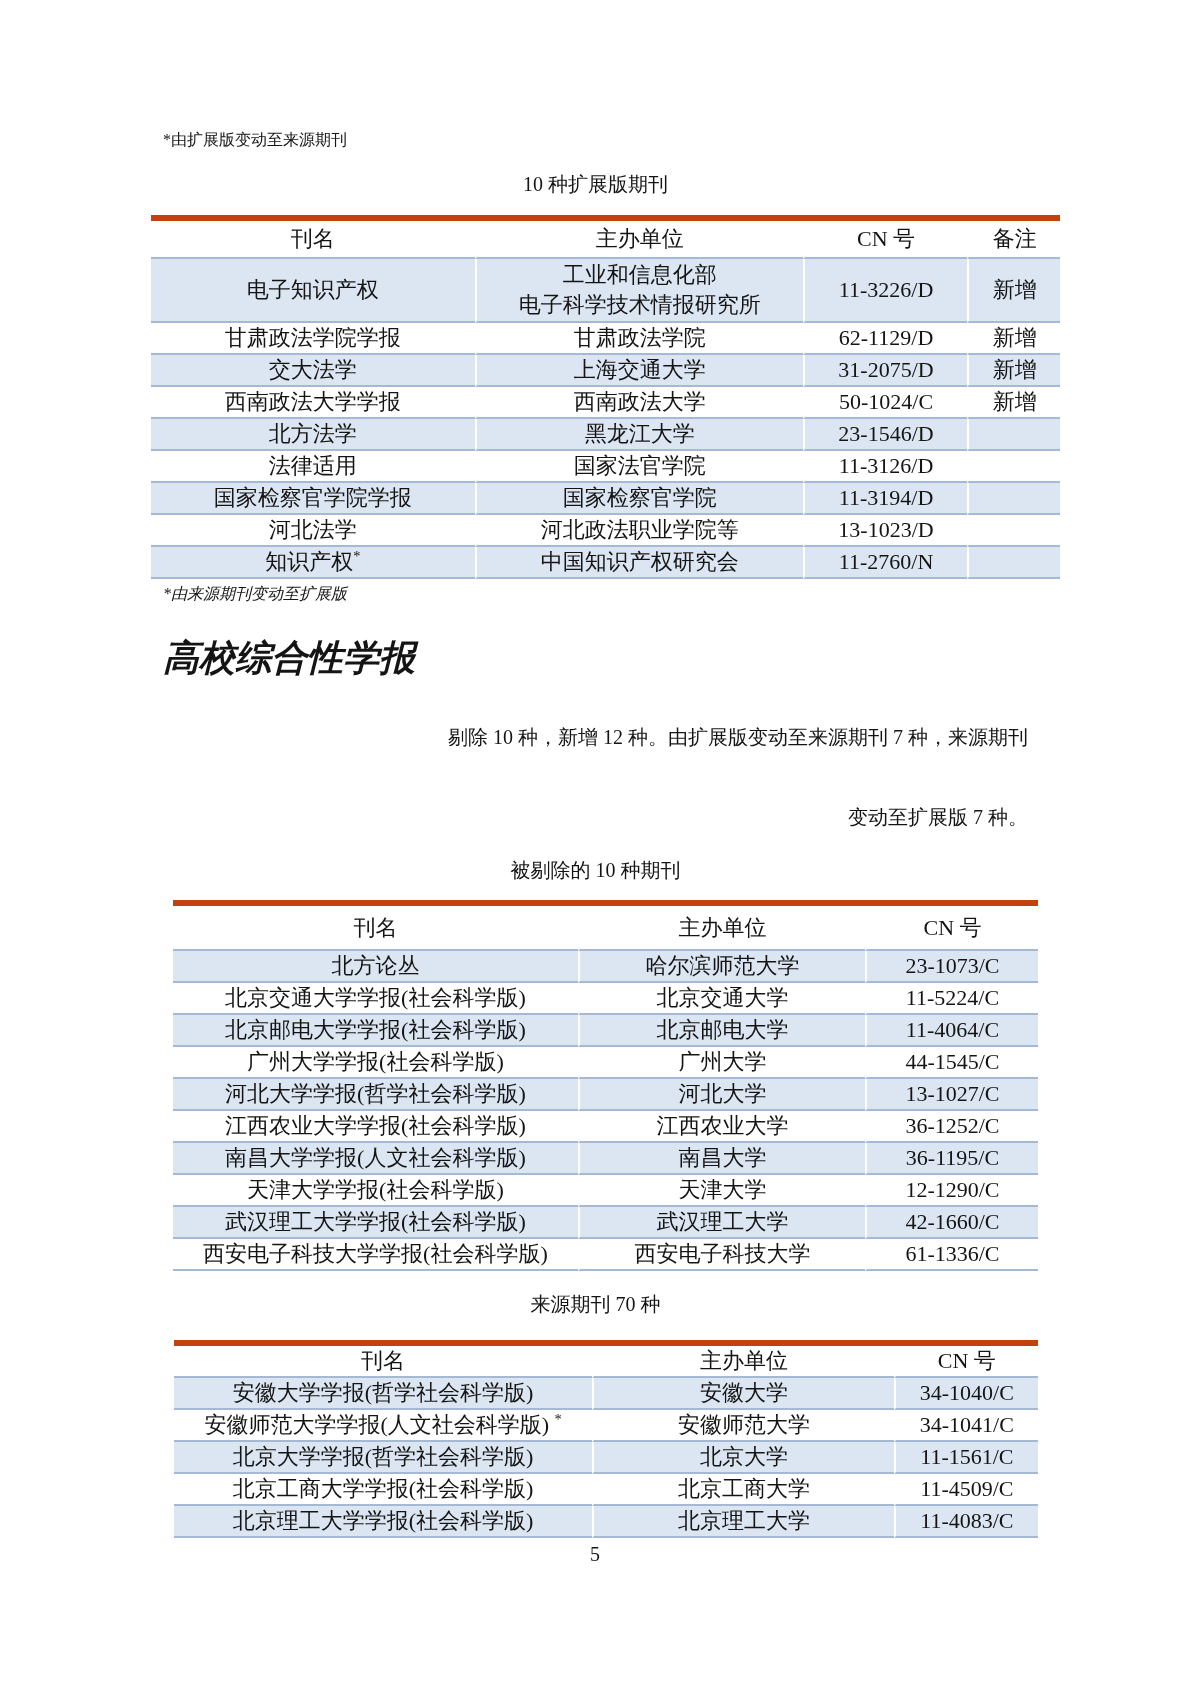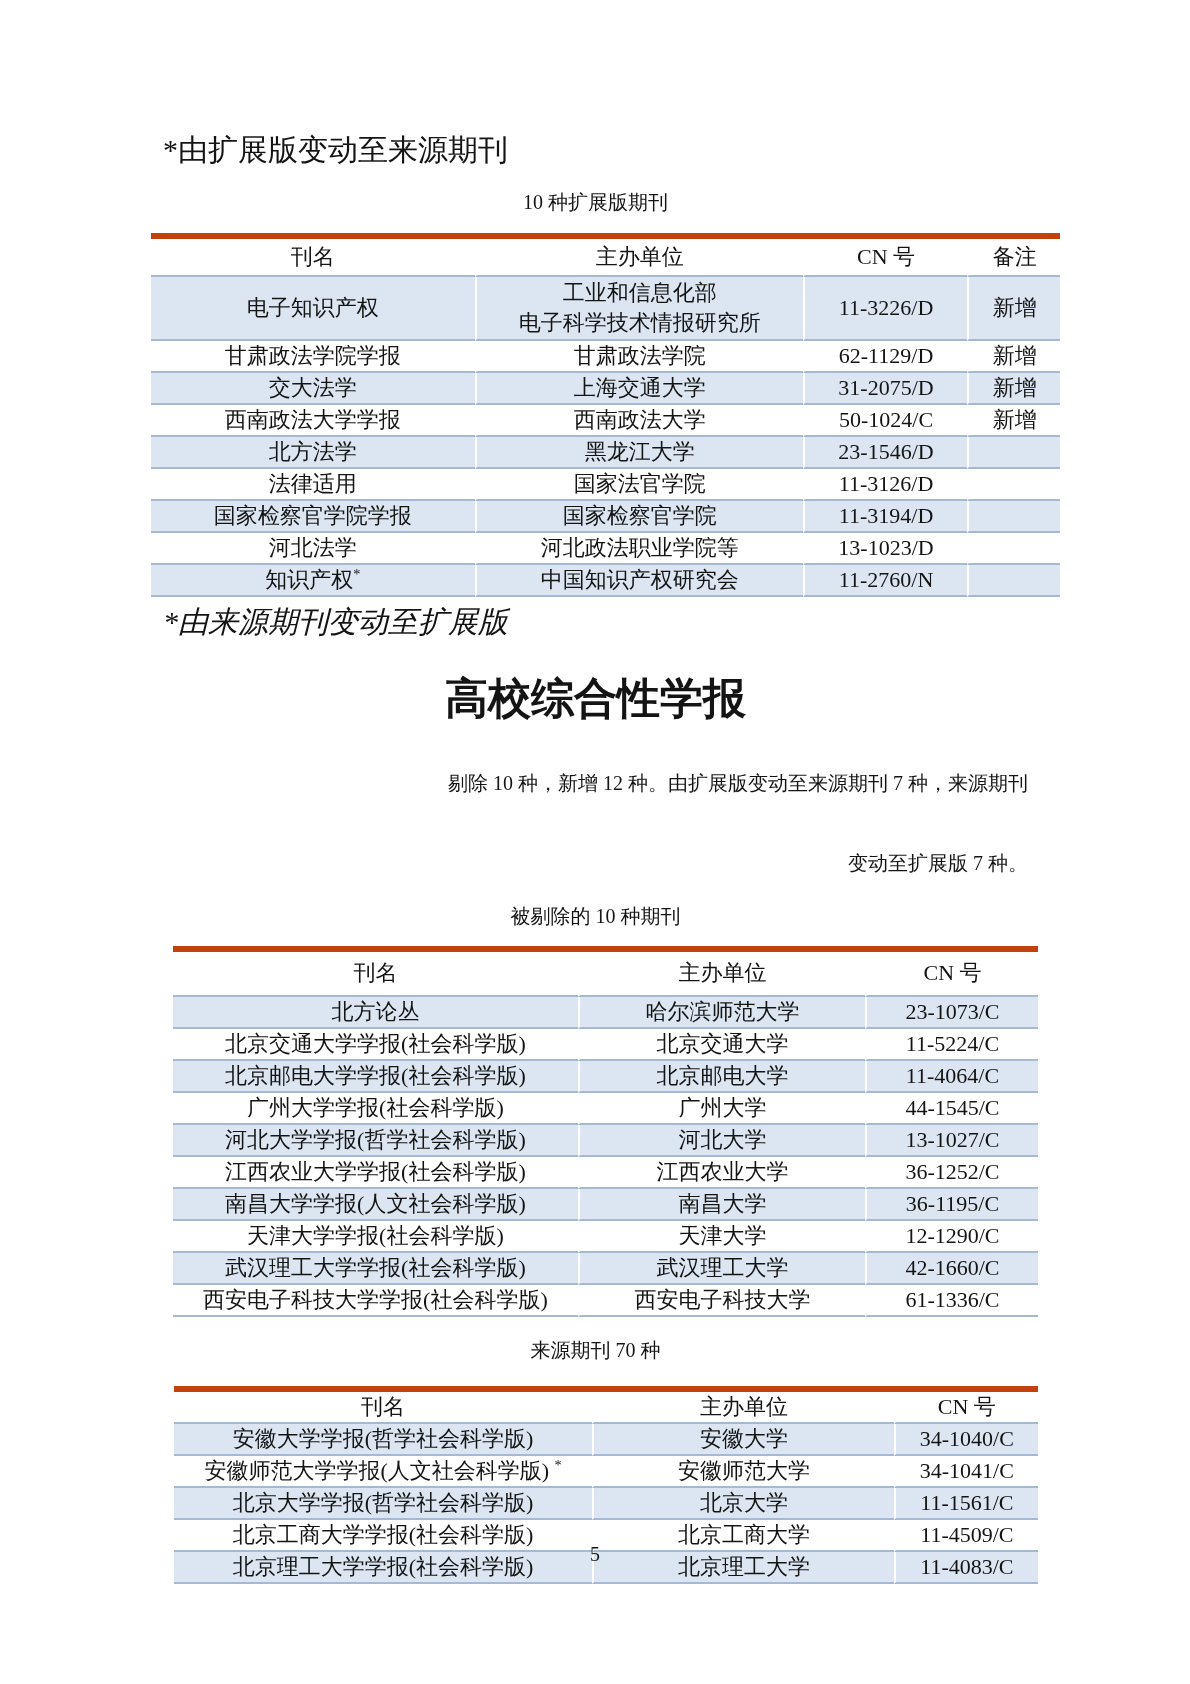--- a/index.html
+++ b/index.html
@@ -2,25 +2,25 @@
 <html><head>
 <meta charset="utf-8">
 <style>
   html,body{margin:0;padding:0;}
   body{
     width:1190px;height:1684px;background:#ffffff;position:relative;
     font-family:"Liberation Serif","DejaVu Serif",serif;
     color:#141414;overflow:hidden;
   }
   .content{padding:130px 162px 0 163px;}
-  .note{font-size:30px;line-height:1.3;text-align:left;}
+  .note{font-size:16px;line-height:1.3;text-align:left;}
   .table-title{font-size:20px;text-align:center;margin-top:20px;line-height:1.3;}
   .section-heading{
     font-family:"Liberation Sans","DejaVu Sans",sans-serif;
-    font-weight:bold;font-size:43px;line-height:1.3;margin-top:30px;text-align:center;
+    font-weight:bold;font-size:36px;line-height:1.3;margin-top:30px;text-align:left;font-style:italic;
   }
   .body-para{
     font-size:20px;line-height:80px;margin-top:16px;text-indent:2em;
     white-space:pre-line;text-align:right;
   }
   table.jtable{
     border-collapse:separate;border-spacing:0;table-layout:fixed;
     font-size:22px;border-top:6px solid #c2410c;
   }
   table.jtable th,table.jtable td{

